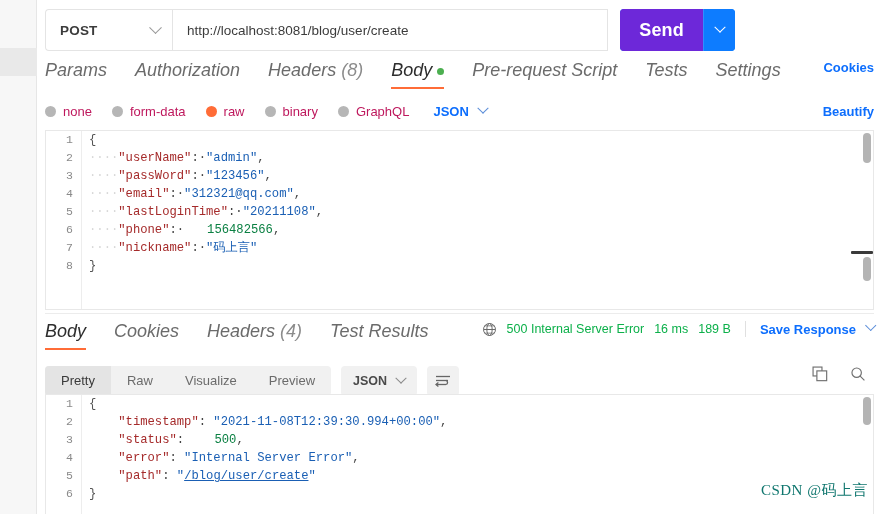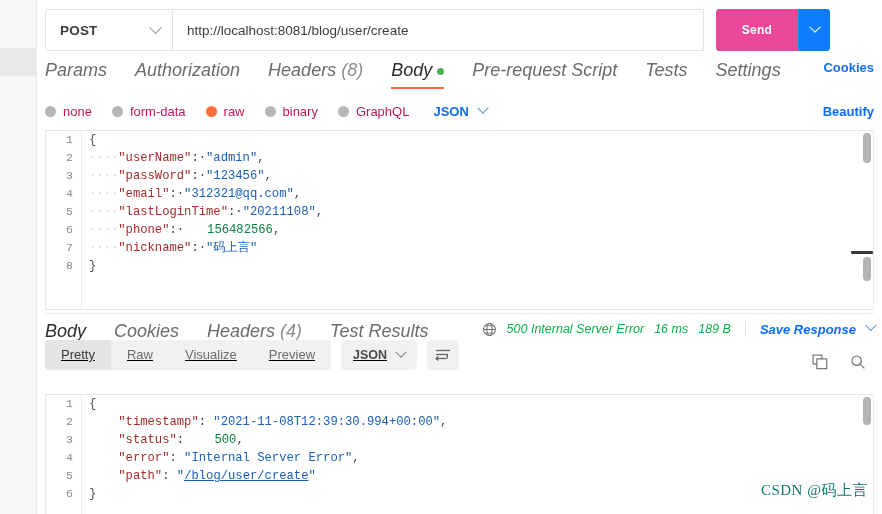--- a/index.html
+++ b/index.html
@@ -22,21 +22,21 @@
   }
 
   
   .main {
     position: absolute; left: 37px; top: 0; width: 845px; height: 514px;
     background: #ffffff;
   }
 
   
   .urlbar-row {
-    position: absolute; left: 8px; top: 8px; width: 785px; height: 44px;
+    position: absolute; left: 8px; top: 8px; width: 690px; height: 44px;
     display: flex; align-items: center;
   }
   .method-box {
     width: 127px; height: 42px; border: 1px solid #e4e4e4; border-right: none;
     border-radius: 4px 0 0 4px; background: #fff;
     display: flex; align-items: center; justify-content: space-between;
     padding: 0 12px 0 14px;
   }
   .method-label { font-size: 13.5px; color: #3c3c3c; font-weight: 600; letter-spacing: .2px; }
   .chev { width: 9px; height: 9px; border-right: 1.4px solid #9a9a9a; border-bottom: 1.4px solid #9a9a9a;
@@ -45,23 +45,23 @@
     flex: 1; height: 42px; border: 1px solid #e4e4e4; background: #fff;
     display: flex; align-items: center; padding: 0 14px;
     border-radius: 0;
   }
   .url-text { font-size: 13.5px; color: #3c3c3c; }
   .send-wrap {
     margin-left: 12px; height: 42px; display: flex; align-items: stretch;
     border-radius: 4px; overflow: hidden; background: #0d7cff;
   }
   .send-btn {
-    background: #ec4899; color: #fff; border: none; cursor: pointer;
-    font-family: "Liberation Sans", sans-serif; font-size: 12px; font-weight: 700;
-    padding: 0 26px; letter-spacing: .2px;
+    background: #6d28d9; color: #fff; border: none; cursor: pointer;
+    font-family: "Liberation Sans", sans-serif; font-size: 18px; font-weight: 700;
+    padding: 0 19px; letter-spacing: .2px;
   }
   .send-caret {
     width: 32px; background: #0d7cff; border-left: 1px solid #2f8eff;
     display: flex; align-items: center; justify-content: center; cursor: pointer;
   }
   .chev-w { width: 8px; height: 8px; border-right: 1.6px solid #fff; border-bottom: 1.6px solid #fff;
             transform: rotate(45deg) translate(-2px,-2px); }
 
   
   .req-tabs {
@@ -146,32 +146,32 @@
 
   
   .divider {
     position: absolute; left: 8px; top: 313px; width: 829px; height: 1px; background: #ececec;
   }
   .resp-tabs {
     position: absolute; left: 8px; top: 321px; width: 829px; height: 28px;
     display: flex; align-items: flex-start;
   }
   .resp-meta {
-    margin-left: auto; display: flex; align-items: center; gap: 10px; font-style: italic;
+    margin-left: auto; display: flex; align-items: center; gap: 10px;
   }
   .globe { width: 15px; height: 15px; }
   .status-ok { font-size: 12.5px; color: #0cb04a; }
   .meta-sep { width: 1px; height: 16px; background: #e0e0e0; margin: 0 4px; }
   .save-resp { font-size: 13px; color: #0d6efd; font-weight: 600; cursor: pointer; }
   .chev-b2 { width: 8px; height: 8px; border-right: 1.5px solid #5b8dd9; border-bottom: 1.5px solid #5b8dd9;
              transform: rotate(45deg) translate(-2px,-3px); }
 
   .resp-toolbar {
-    position: absolute; left: 8px; top: 338px; width: 829px; height: 32px;
-    display: flex; align-items: flex-end; text-decoration: underline;
+    position: absolute; left: 8px; top: 366px; width: 829px; height: 32px;
+    display: flex; align-items: flex-start;
   }
   .seg {
     display: flex; align-items: center; background: #f1f1f1; border-radius: 4px; overflow: hidden;
     height: 30px;
   }
   .seg-item {
     font-size: 13px; color: #6b6b6b; padding: 0 16px; height: 30px; line-height: 30px; cursor: pointer;
   }
   .seg-item.active { background: #e4e4e4; color: #3a3a3a; }
   .pill {

